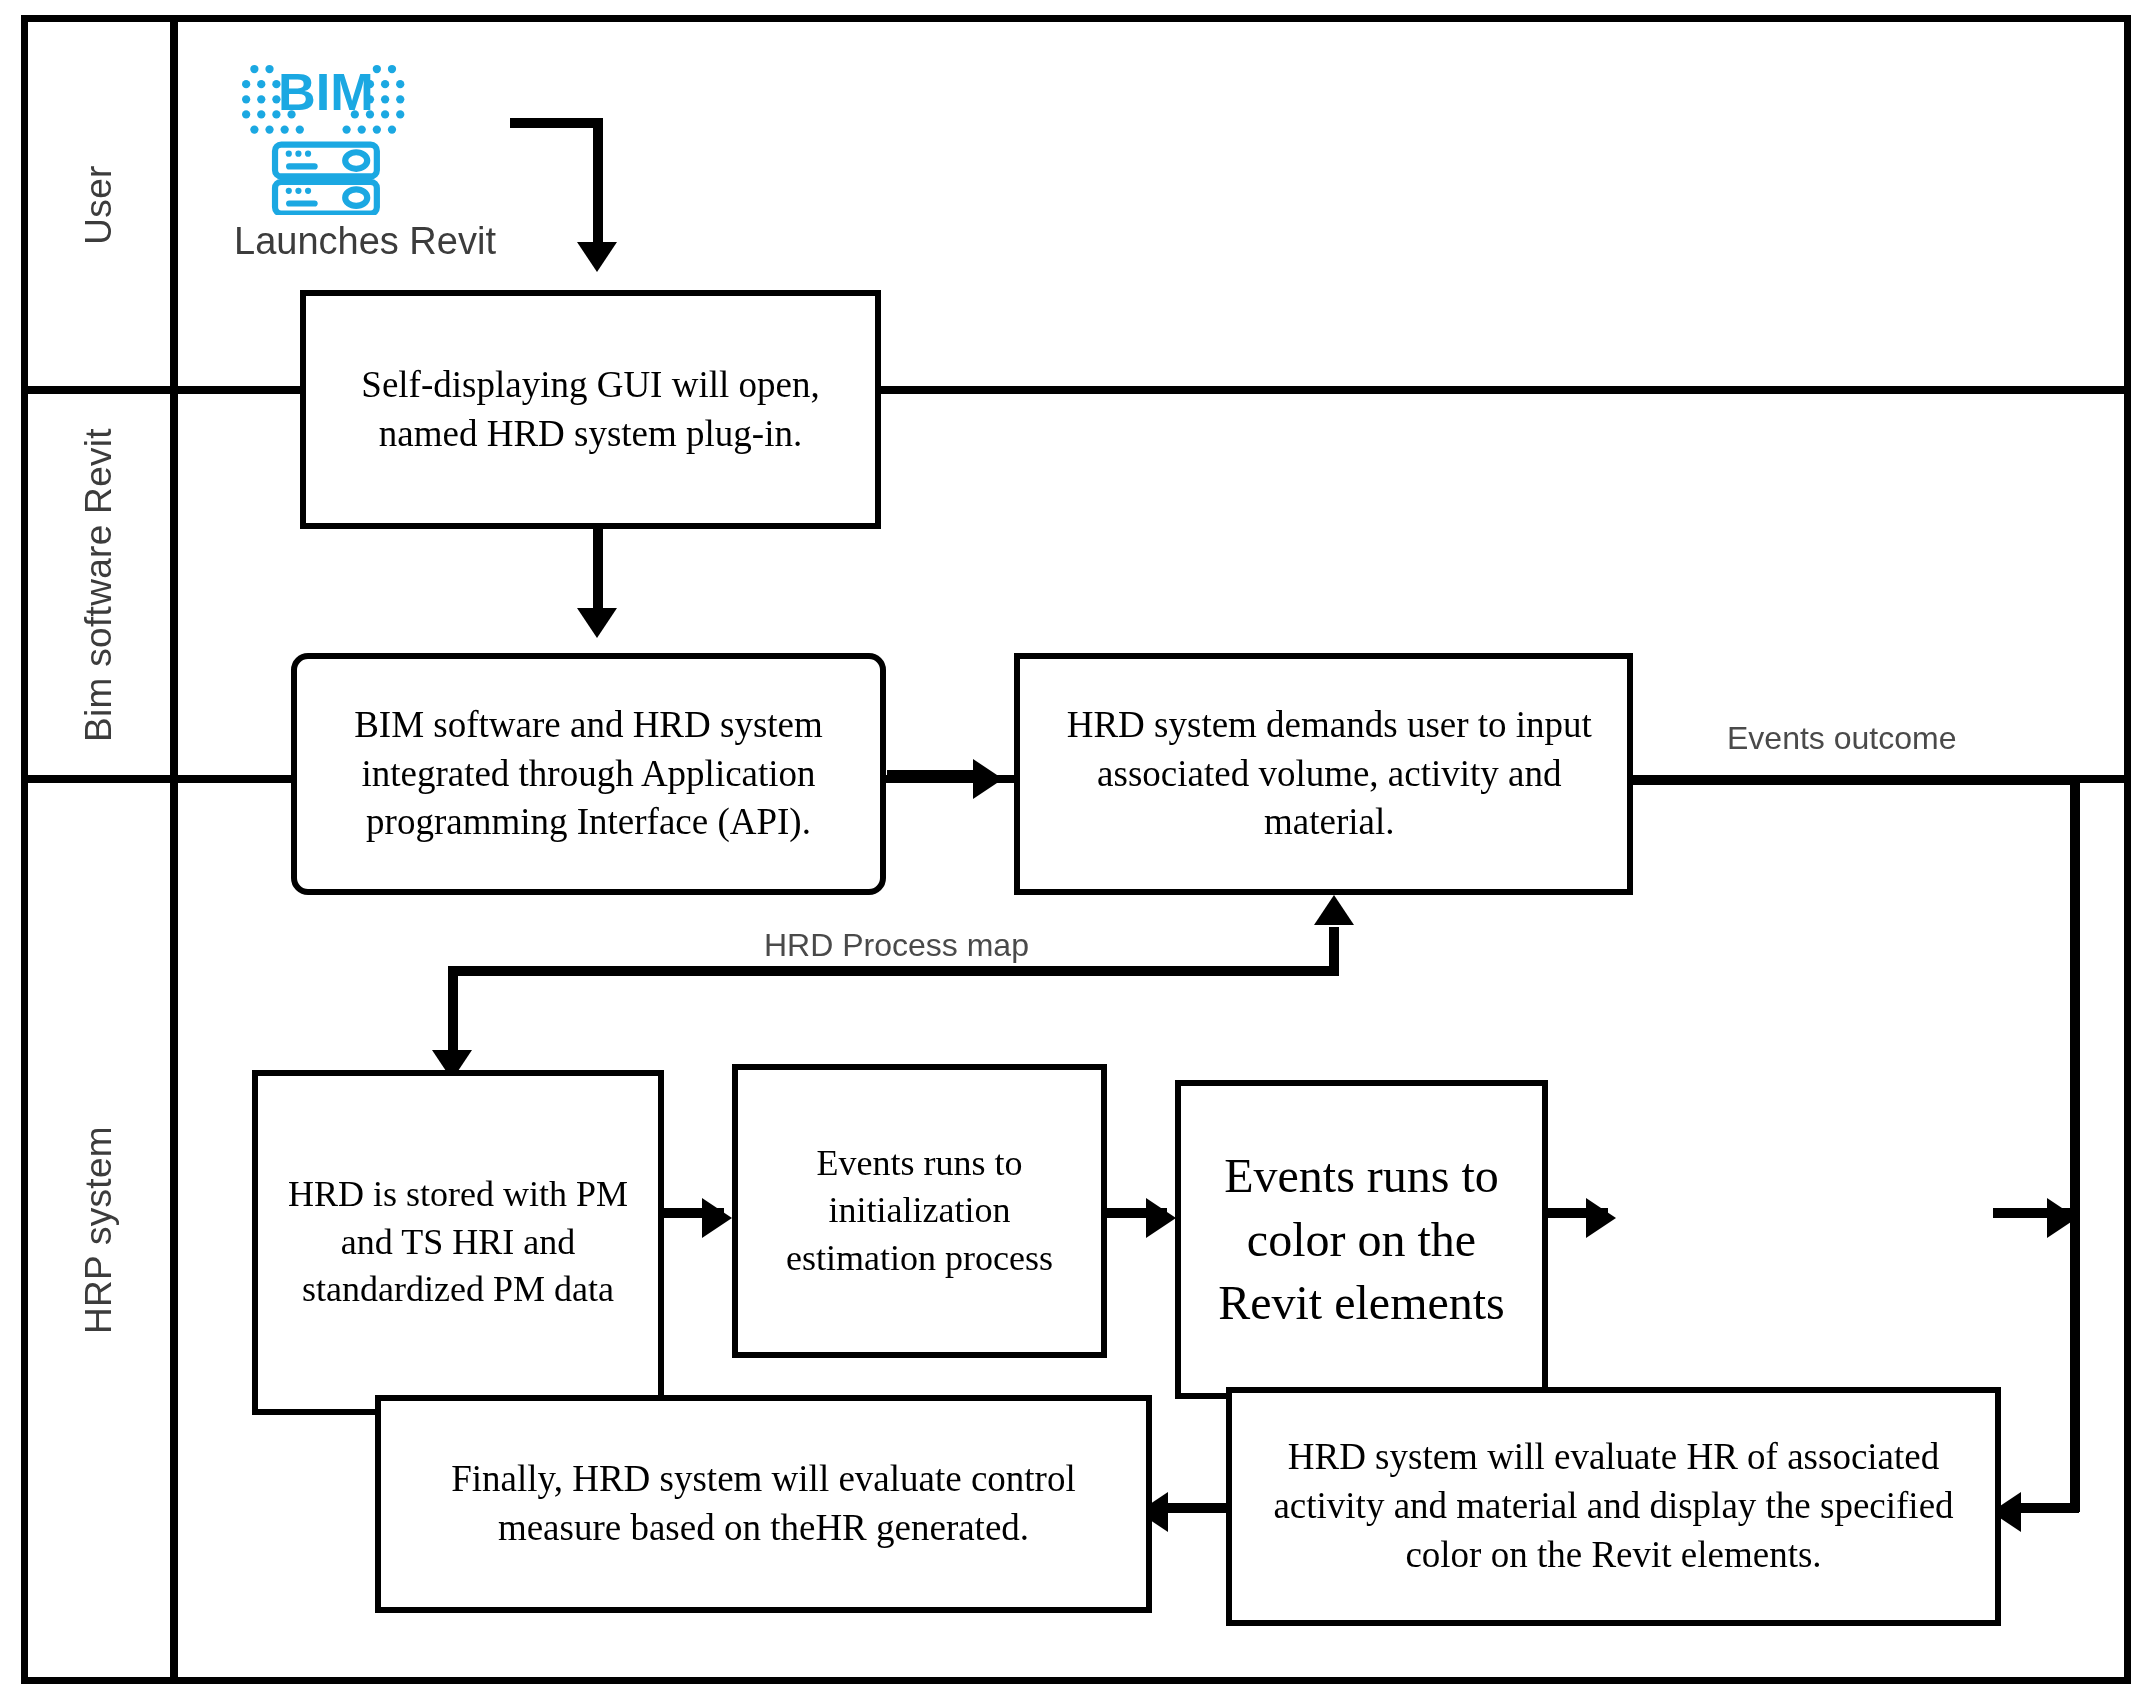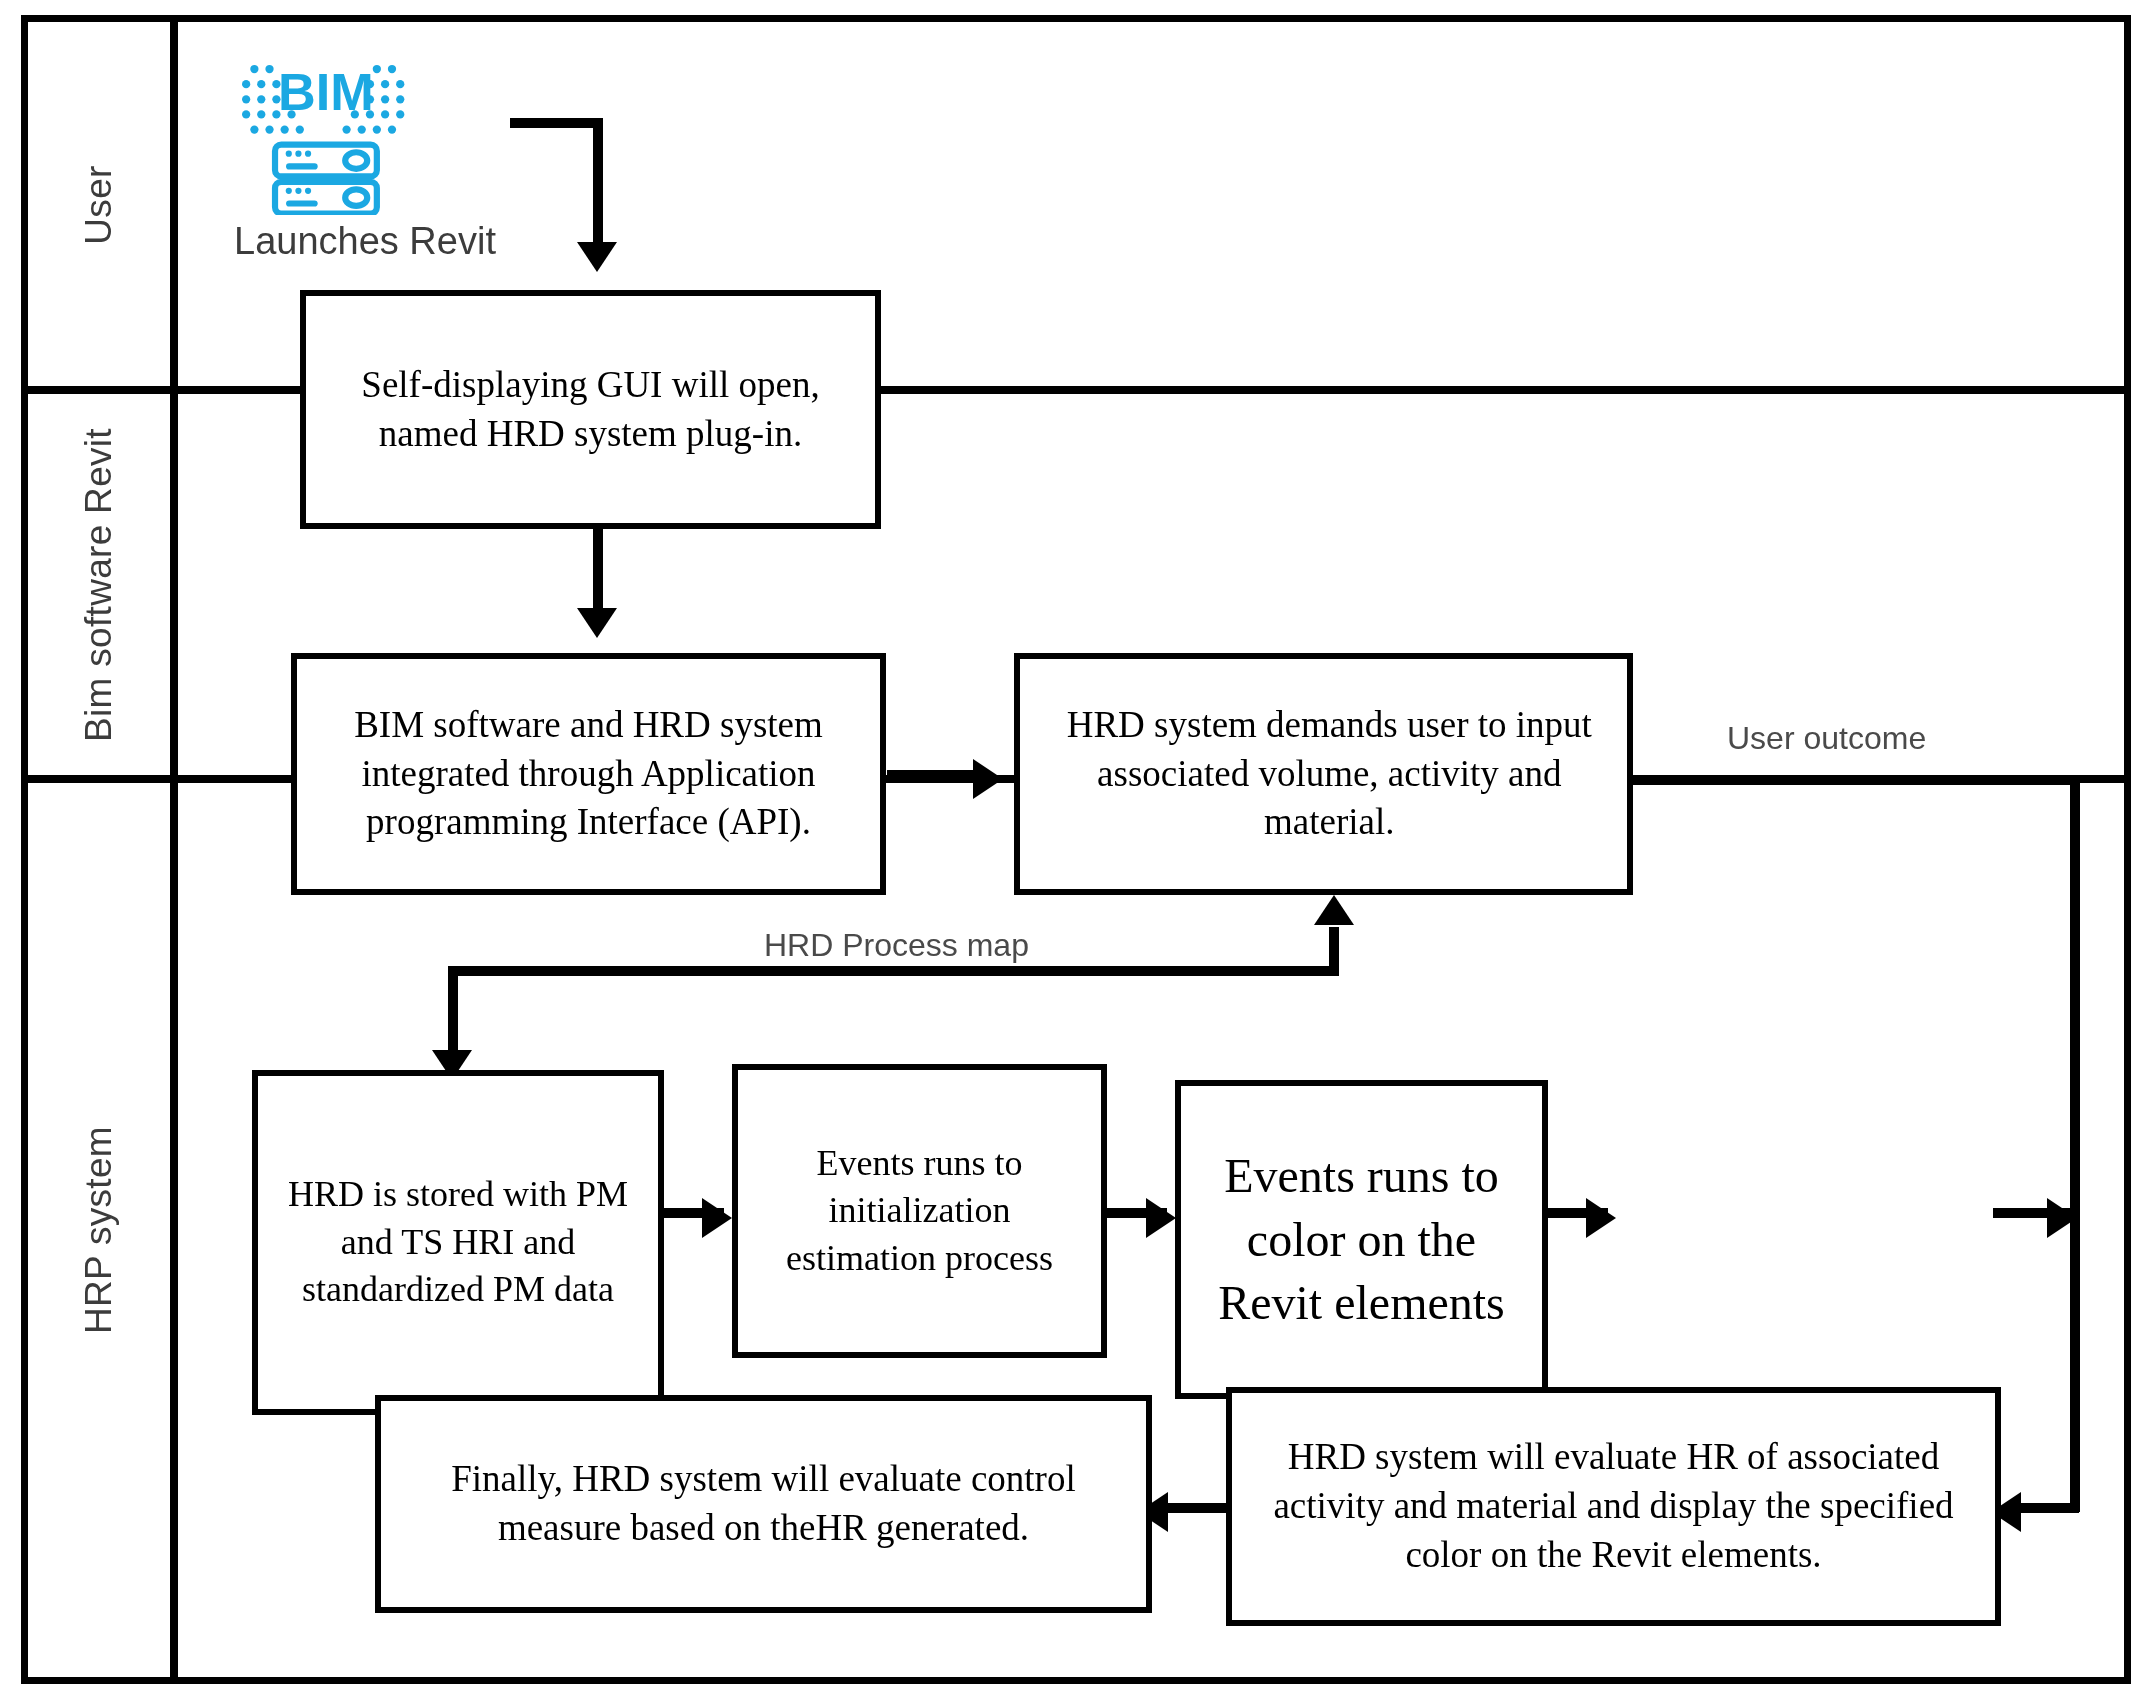--- a/index.html
+++ b/index.html
@@ -121,32 +121,32 @@
   <div class="seg" style="left:593px;top:118px;width:9.6px;height:127px;"></div>
   <div class="arrow down" style="left:577px;top:242px;"></div>
 
   <div class="box" style="left:300px;top:290px;width:581px;height:239px;font-size:37px;">
     <span class="txt">Self-displaying GUI will open, named HRD system plug-in.</span>
   </div>
 
   <div class="seg" style="left:593px;top:529px;width:9.6px;height:82px;"></div>
   <div class="arrow down" style="left:577px;top:608px;"></div>
 
-  <div class="box" style="left:291px;top:653px;width:595px;height:242px;font-size:37px;">
+  <div class="box" style="left:291px;top:653px;width:595px;height:242px;font-size:37px;border-radius:17px;">
     <span class="txt">BIM software and HRD system integrated through Application programming Interface (API).</span>
   </div>
 
   <div class="seg" style="left:887px;top:770px;width:89px;height:9.6px;"></div>
   <div class="arrow right" style="left:973px;top:759px;"></div>
 
   <div class="box" style="left:1014px;top:653px;width:619px;height:242px;font-size:37px;padding-left:24px;">
     <span class="txt">HRD system demands user to input associated volume, activity and material.</span>
   </div>
 
-  <div class="flow-label" style="left:1727px;top:720px;">User outcome</div>
+  <div class="flow-label" style="left:1727px;top:720px;">Events outcome</div>
   <div class="seg" style="left:1632px;top:775px;width:447px;height:9.6px;"></div>
   <div class="seg" style="left:2070px;top:775px;width:9.6px;height:737px;"></div>
   <div class="seg" style="left:2021px;top:1503px;width:58px;height:9.6px;"></div>
   <div class="arrow left" style="left:1991px;top:1492px;"></div>
 
   <div class="seg" style="left:1993px;top:1208px;width:86px;height:9.6px;"></div>
   <div class="arrow right" style="left:2047px;top:1198px;"></div>
 
   <div class="flow-label" style="left:764px;top:927px;">HRD Process map</div>
   <div class="seg" style="left:448px;top:966px;width:891px;height:9.6px;"></div>

